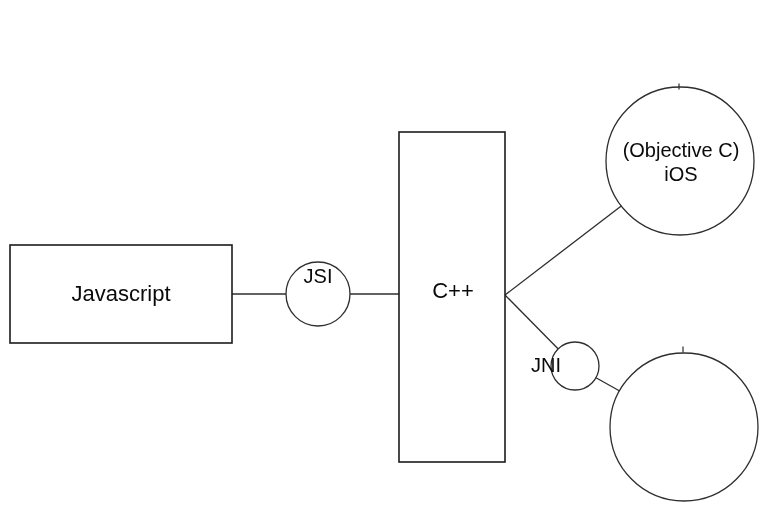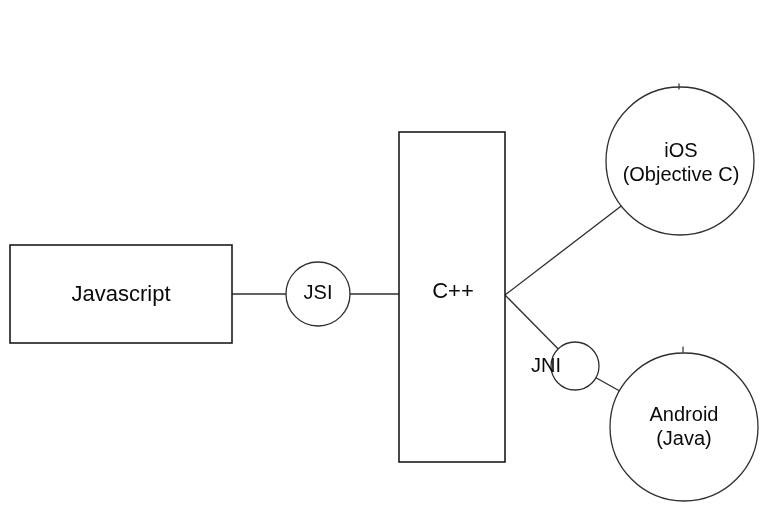--- a/index.html
+++ b/index.html
@@ -82,29 +82,25 @@
     <rect class="node-box" x="399" y="132" width="106" height="330"></rect>
 
     <line class="anchor-tick" x1="679" y1="83.5" x2="679" y2="89.5"></line>
     <line class="anchor-tick" x1="683" y1="346.5" x2="683" y2="352.5"></line>
   </svg>
 
   <div class="label label-large" style="left:121px; top:293px;">
     <div>Javascript</div>
   </div>
 
-  <div class="label label-small" style="left:318px; top:292px;text-align:right;">JSI</div>
+  <div class="label label-small" style="left:318px; top:276px;text-align:right;">JSI</div>
 
   <div class="label label-large" style="left:453px; top:290px;">C++</div>
 
   <div class="label label-medium" style="left:681px; top:162px;">
+    <div>(Objective C)</div>
     <div>iOS</div>
-    <div>(Objective C)</div>
   </div>
 
   <div class="label label-small" style="left:546px; top:365px;">JNI</div>
 
-  <div class="label label-medium" style="left:684px; top:426px;">
-    <div>Android</div>
-    <div>(Java)</div>
-  </div>
 
 </div>
 
 </body></html>

